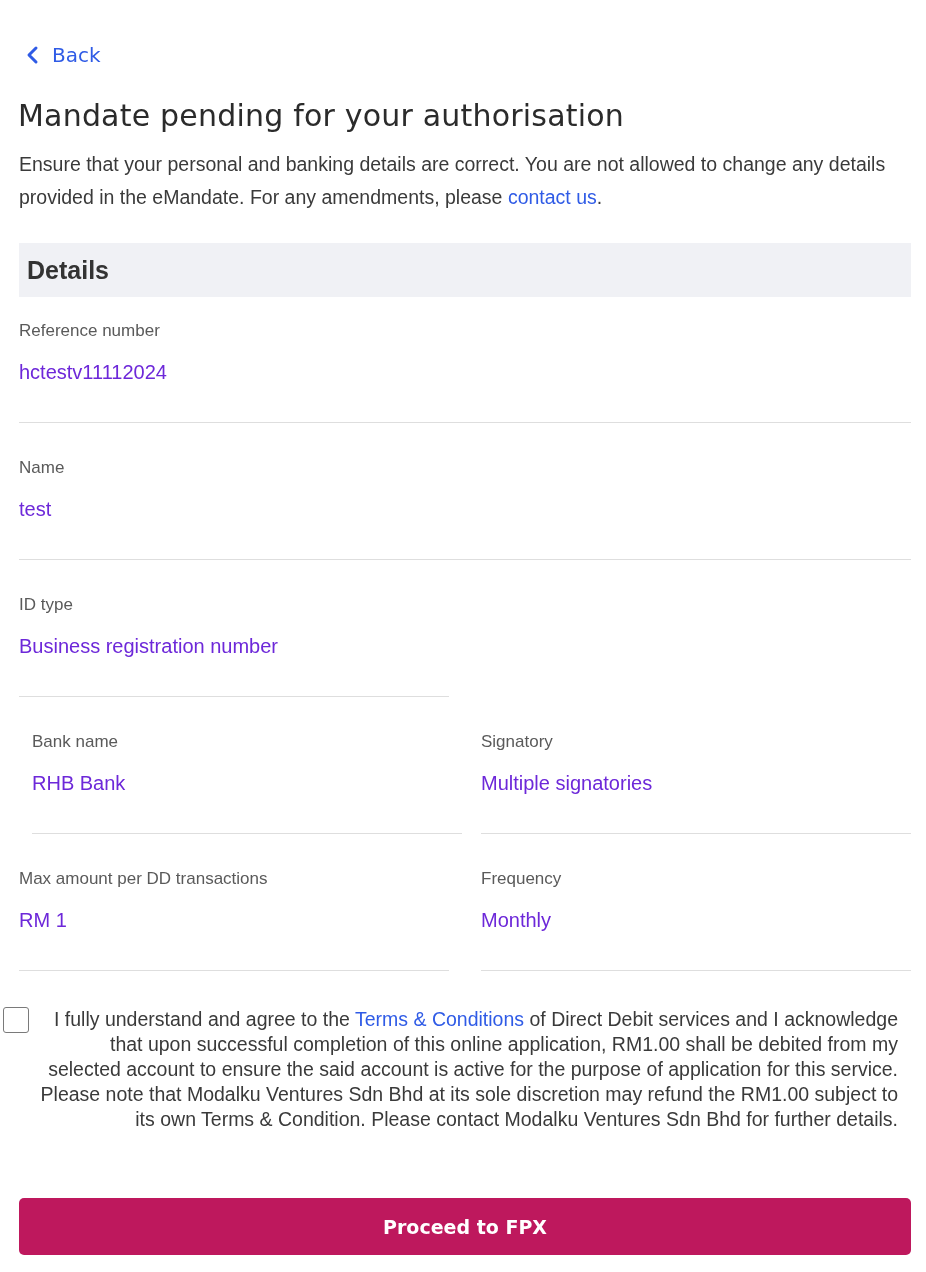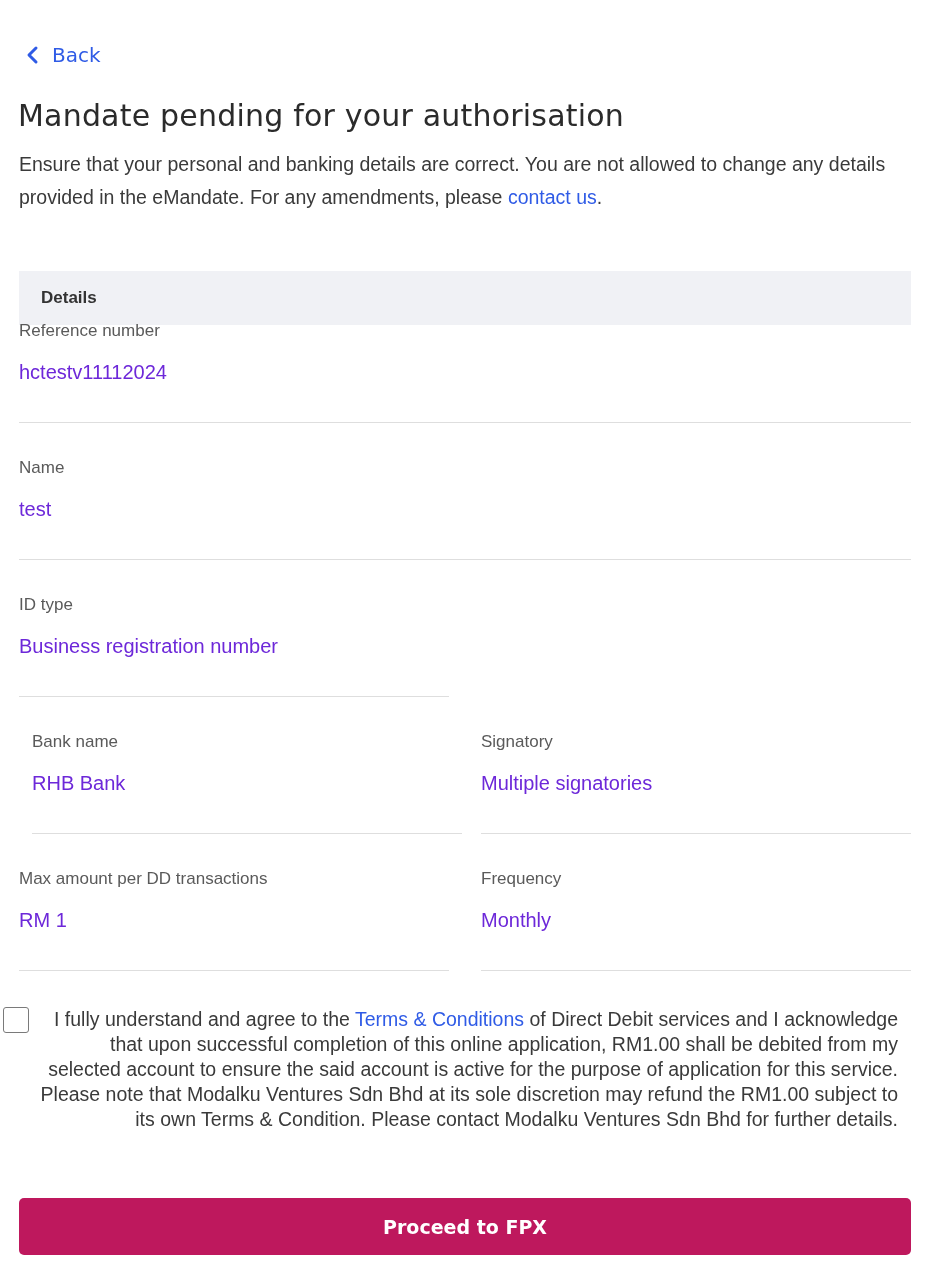--- a/index.html
+++ b/index.html
@@ -59,25 +59,24 @@
     }
     .section-header {
       position: absolute;
       left: 19px;
       top: 243px;
       width: 892px;
       height: 54px;
       background: #f0f1f5;
       display: flex;
       align-items: center;
-      padding-left: 22px;
-      font-size: 17px;
+      padding-left: 8px;
+      font-size: 25px;
       font-weight: 600;
       color: #333333;
-      margin-top: 28px;
     }
     .field {
       position: absolute;
       border-bottom: 1.5px solid #dedede;
     }
     .field-label {
       position: absolute;
       left: 0;
       top: 0;
       font-size: 17px;

